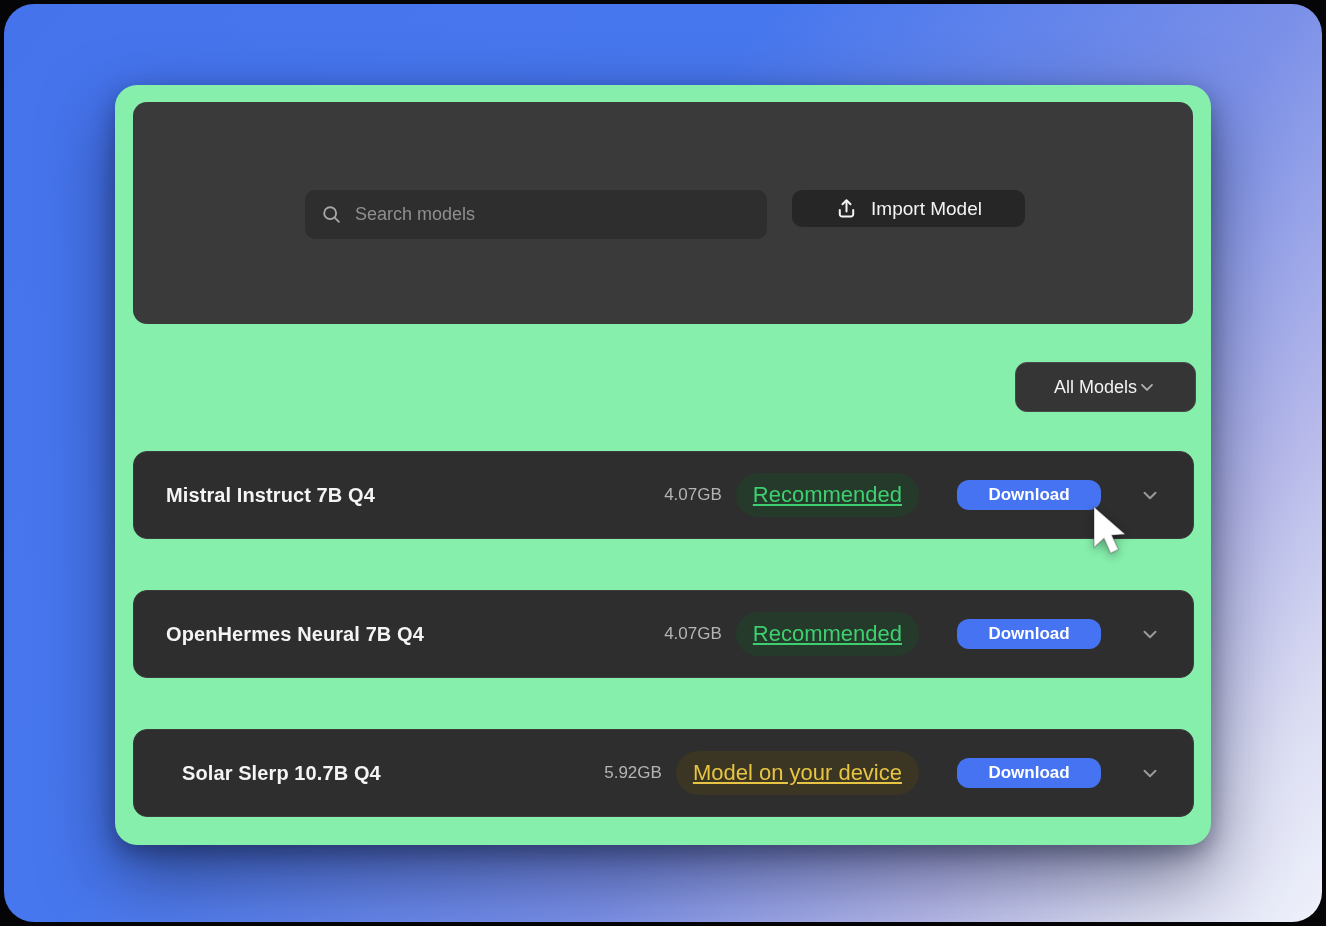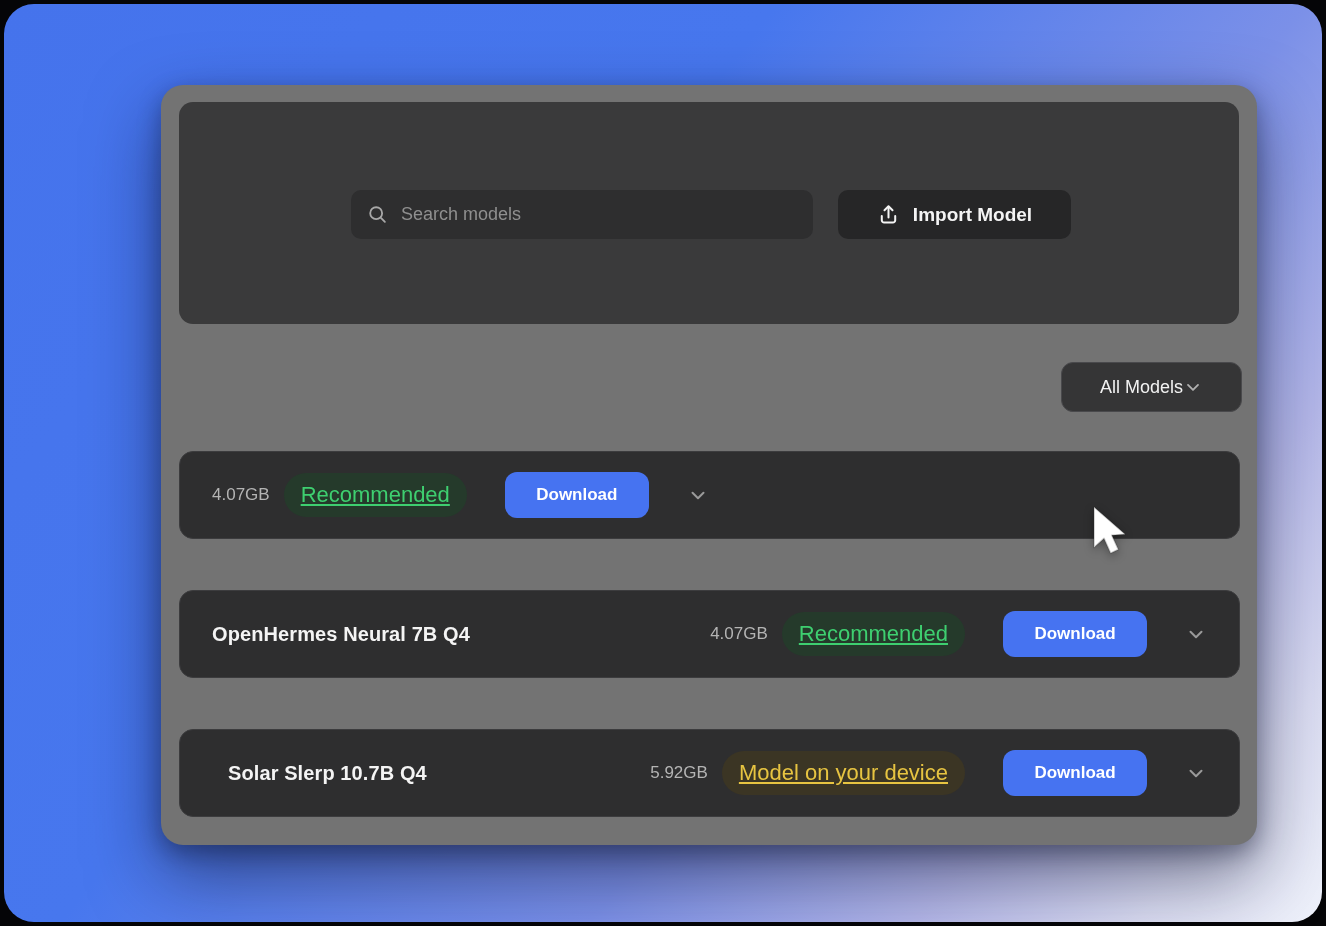--- a/index.html
+++ b/index.html
@@ -28,24 +28,23 @@
       #b4b7e9 80%,
       #dadcf2 91%,
       #eff2fb 100%);
   }
   .card {
     position: absolute;
     left: 115px;
     top: 85px;
     width: 1096px;
     height: 760px;
-    background: #737373;
+    background: #86efac;
     border-radius: 22px;
     box-shadow: 0 30px 70px rgba(10, 14, 40, 0.5), 0 8px 22px rgba(10, 14, 40, 0.35);
-    margin-left: 46px;
   }
   .header-panel {
     position: absolute;
     left: 18px;
     top: 17px;
     width: 1060px;
     height: 222px;
     background: #3a3a3b;
     border-radius: 14px;
   }
@@ -73,27 +72,27 @@
     font-size: 18px;
     font-family: "Liberation Sans", sans-serif;
     padding: 0;
   }
   .search-field::placeholder { color: #8f8f8f; opacity: 1; }
   .import-btn {
     position: absolute;
     left: 659px;
     top: 88px;
     width: 233px;
-    height: 49px;
+    height: 37px;
     background: #262627;
     border: none;
     border-radius: 10px;
     color: #f4f4f4;
     font-size: 19px;
-    font-weight: 700;
+    font-weight: 400;
     font-family: "Liberation Sans", sans-serif;
     display: flex;
     align-items: center;
     justify-content: center;
     gap: 13px;
     cursor: pointer;
   }
   .filter-btn {
     position: absolute;
     left: 900px;
@@ -144,21 +143,21 @@
     border-radius: 999px;
     font-size: 22px;
     white-space: nowrap;
     text-decoration: underline;
   }
   .badge.success { color: #3ecf70; background: #253a2b; }
   .badge.warning { color: #e7c441; background: #3b3524; }
   .dl-btn {
     margin-left: 38px;
     width: 144px;
-    height: 46px;
+    height: 30px;
     background: #4673f1;
     border: none;
     border-radius: 12px;
     color: #ffffff;
     font-size: 17px;
     font-weight: 700;
     font-family: "Liberation Sans", sans-serif;
     cursor: pointer;
   }
   .row-chevron {
@@ -211,20 +210,21 @@
     <div class="filter-btn">
       <span>All Models</span>
       <span style="display:flex">
         <svg width="20" height="20" viewBox="0 0 24 24" fill="none">
           <polyline points="6 9.5 12 15.5 18 9.5" stroke="#b0b0b0" stroke-width="2.2" stroke-linecap="round" stroke-linejoin="round"></polyline>
         </svg>
       </span>
     </div>
 
     <div class="model-row row-1">
+      <span class="model-name">Mistral Instruct 7B Q4</span>
       <span class="model-size">4.07GB</span>
       <span class="badge success">Recommended</span>
       <button class="dl-btn">Download</button>
       <span class="row-chevron">
         <svg width="22" height="22" viewBox="0 0 24 24" fill="none">
           <polyline points="6 9.5 12 15.5 18 9.5" stroke="#9a9a9a" stroke-width="2.2" stroke-linecap="round" stroke-linejoin="round"></polyline>
         </svg>
       </span>
     </div>
 

